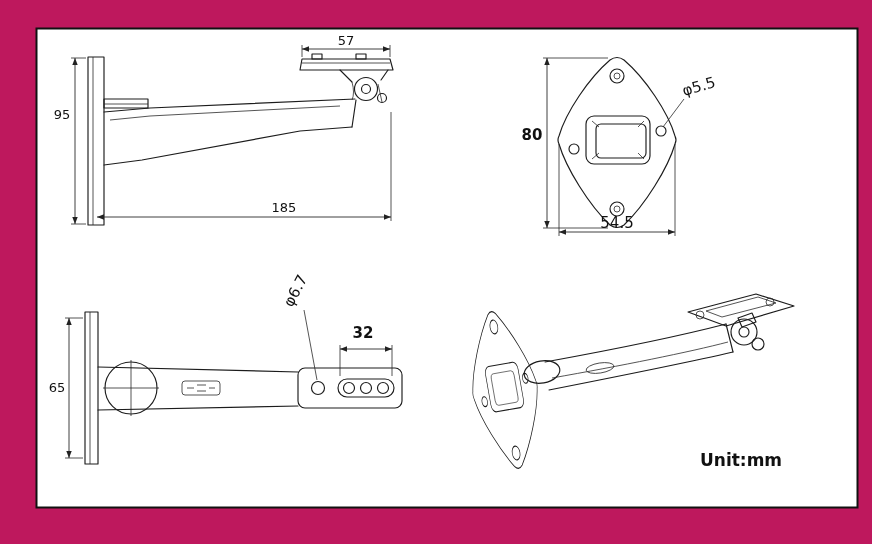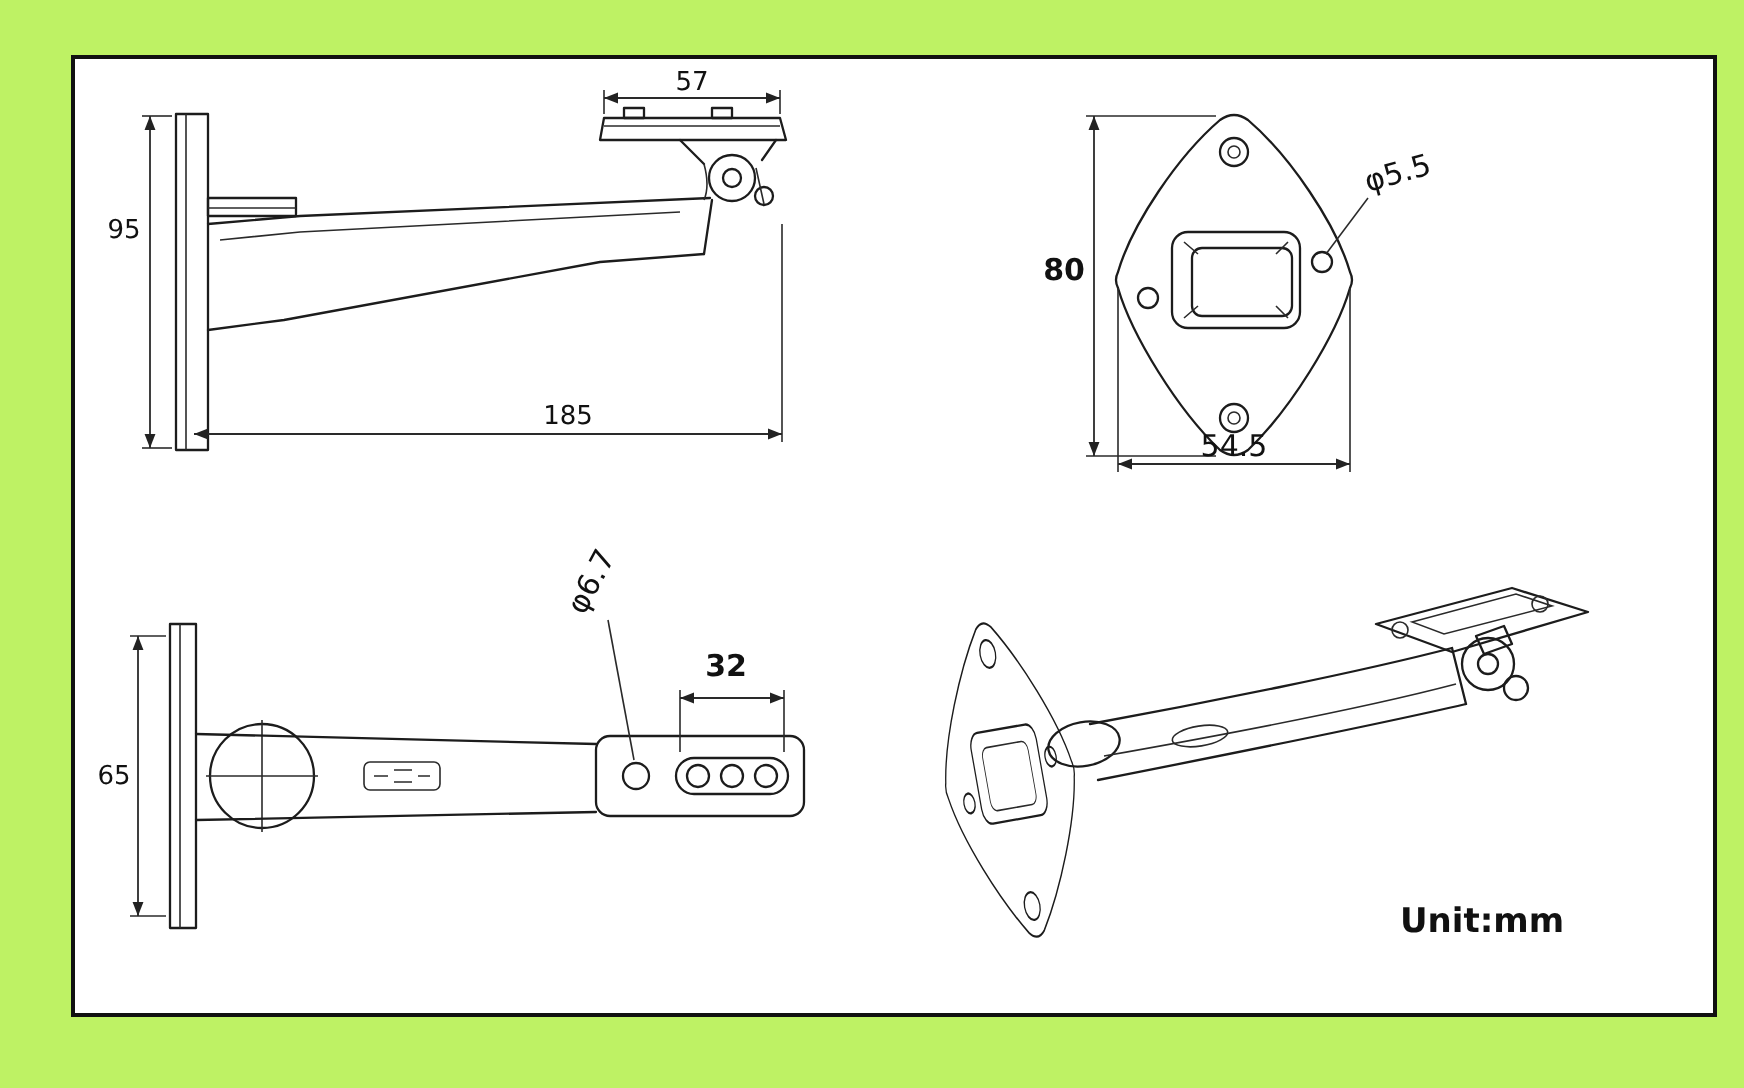--- a/index.html
+++ b/index.html
@@ -1,16 +1,16 @@
 <!DOCTYPE html>
 <html><head>
 <meta charset="utf-8">
 <style>
   html,body{margin:0;padding:0;background:#ffffff;}
-  .stage{position:relative;width:872px;height:544px;background:#bef264;overflow:hidden;
+  .stage{position:relative;width:872px;height:544px;background:#be185d;overflow:hidden;
          font-family:"DejaVu Sans",sans-serif;}
   svg{position:absolute;left:0;top:0;}
   .ln{fill:none;stroke:#1c1c1c;stroke-width:1.15;stroke-linejoin:round;stroke-linecap:round;}
   .thin{fill:none;stroke:#2a2a2a;stroke-width:0.8;}
   .dim{fill:none;stroke:#2a2a2a;stroke-width:0.9;}
   text{fill:#111;font-family:"DejaVu Sans",sans-serif;font-size:13px;}
   .bold{font-weight:bold;font-size:15px;}
   .big{font-size:15px;}
   .unit{font-weight:bold;font-size:17px;}
 </style>

